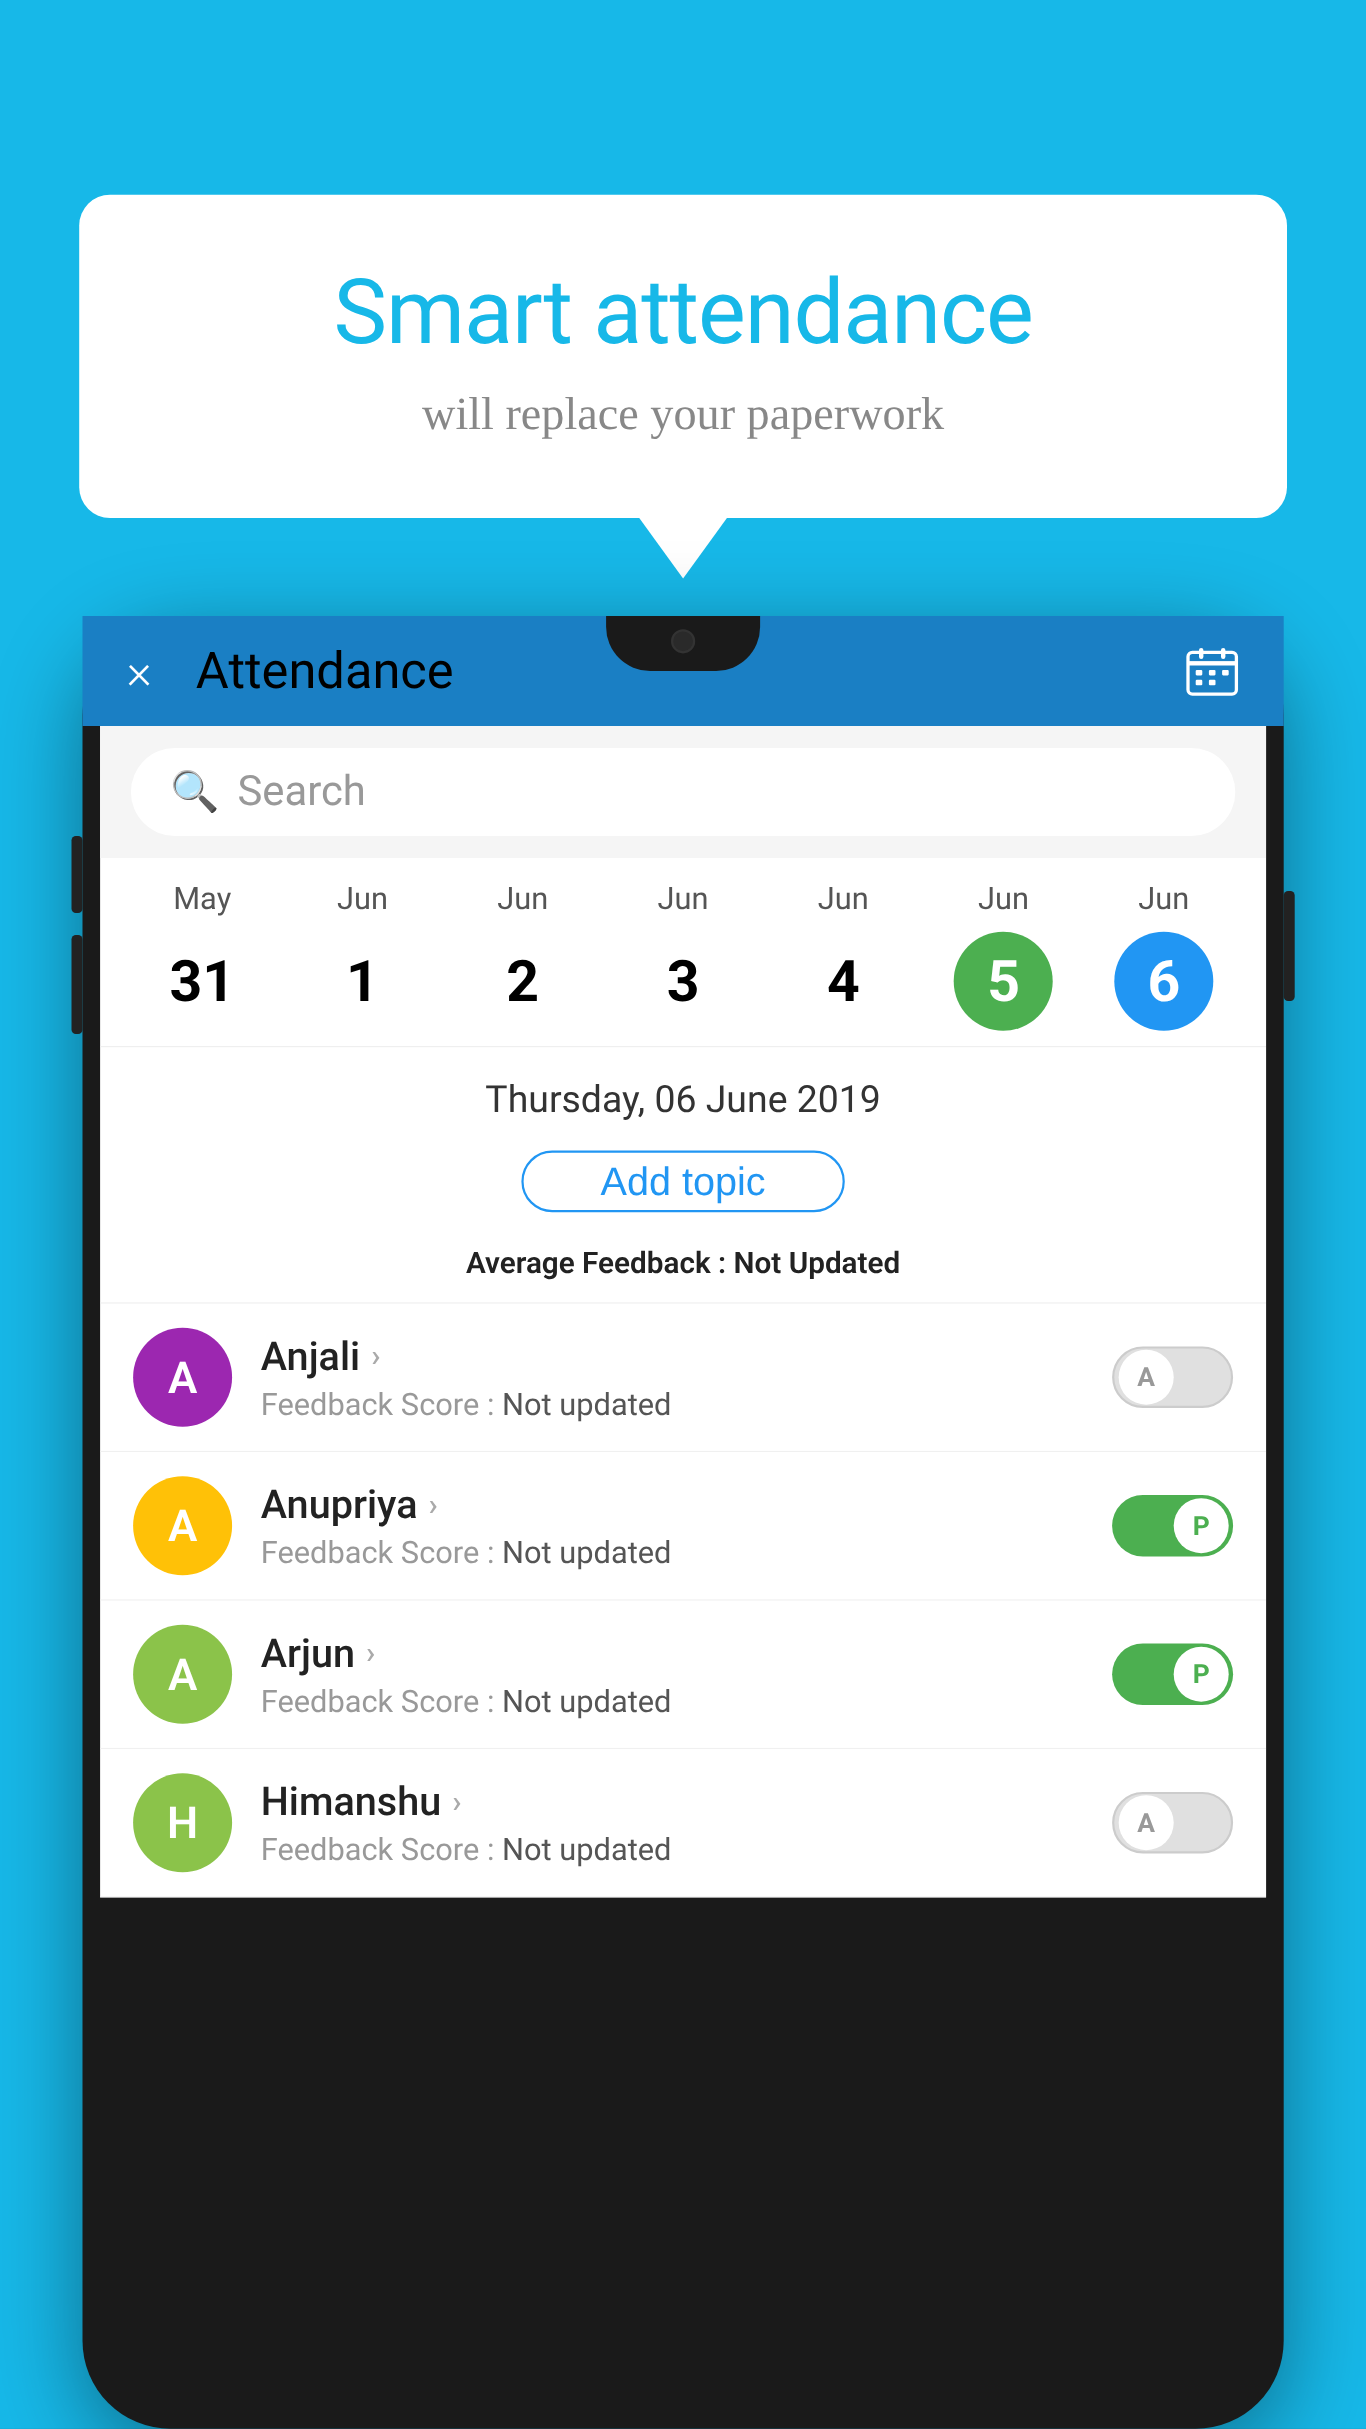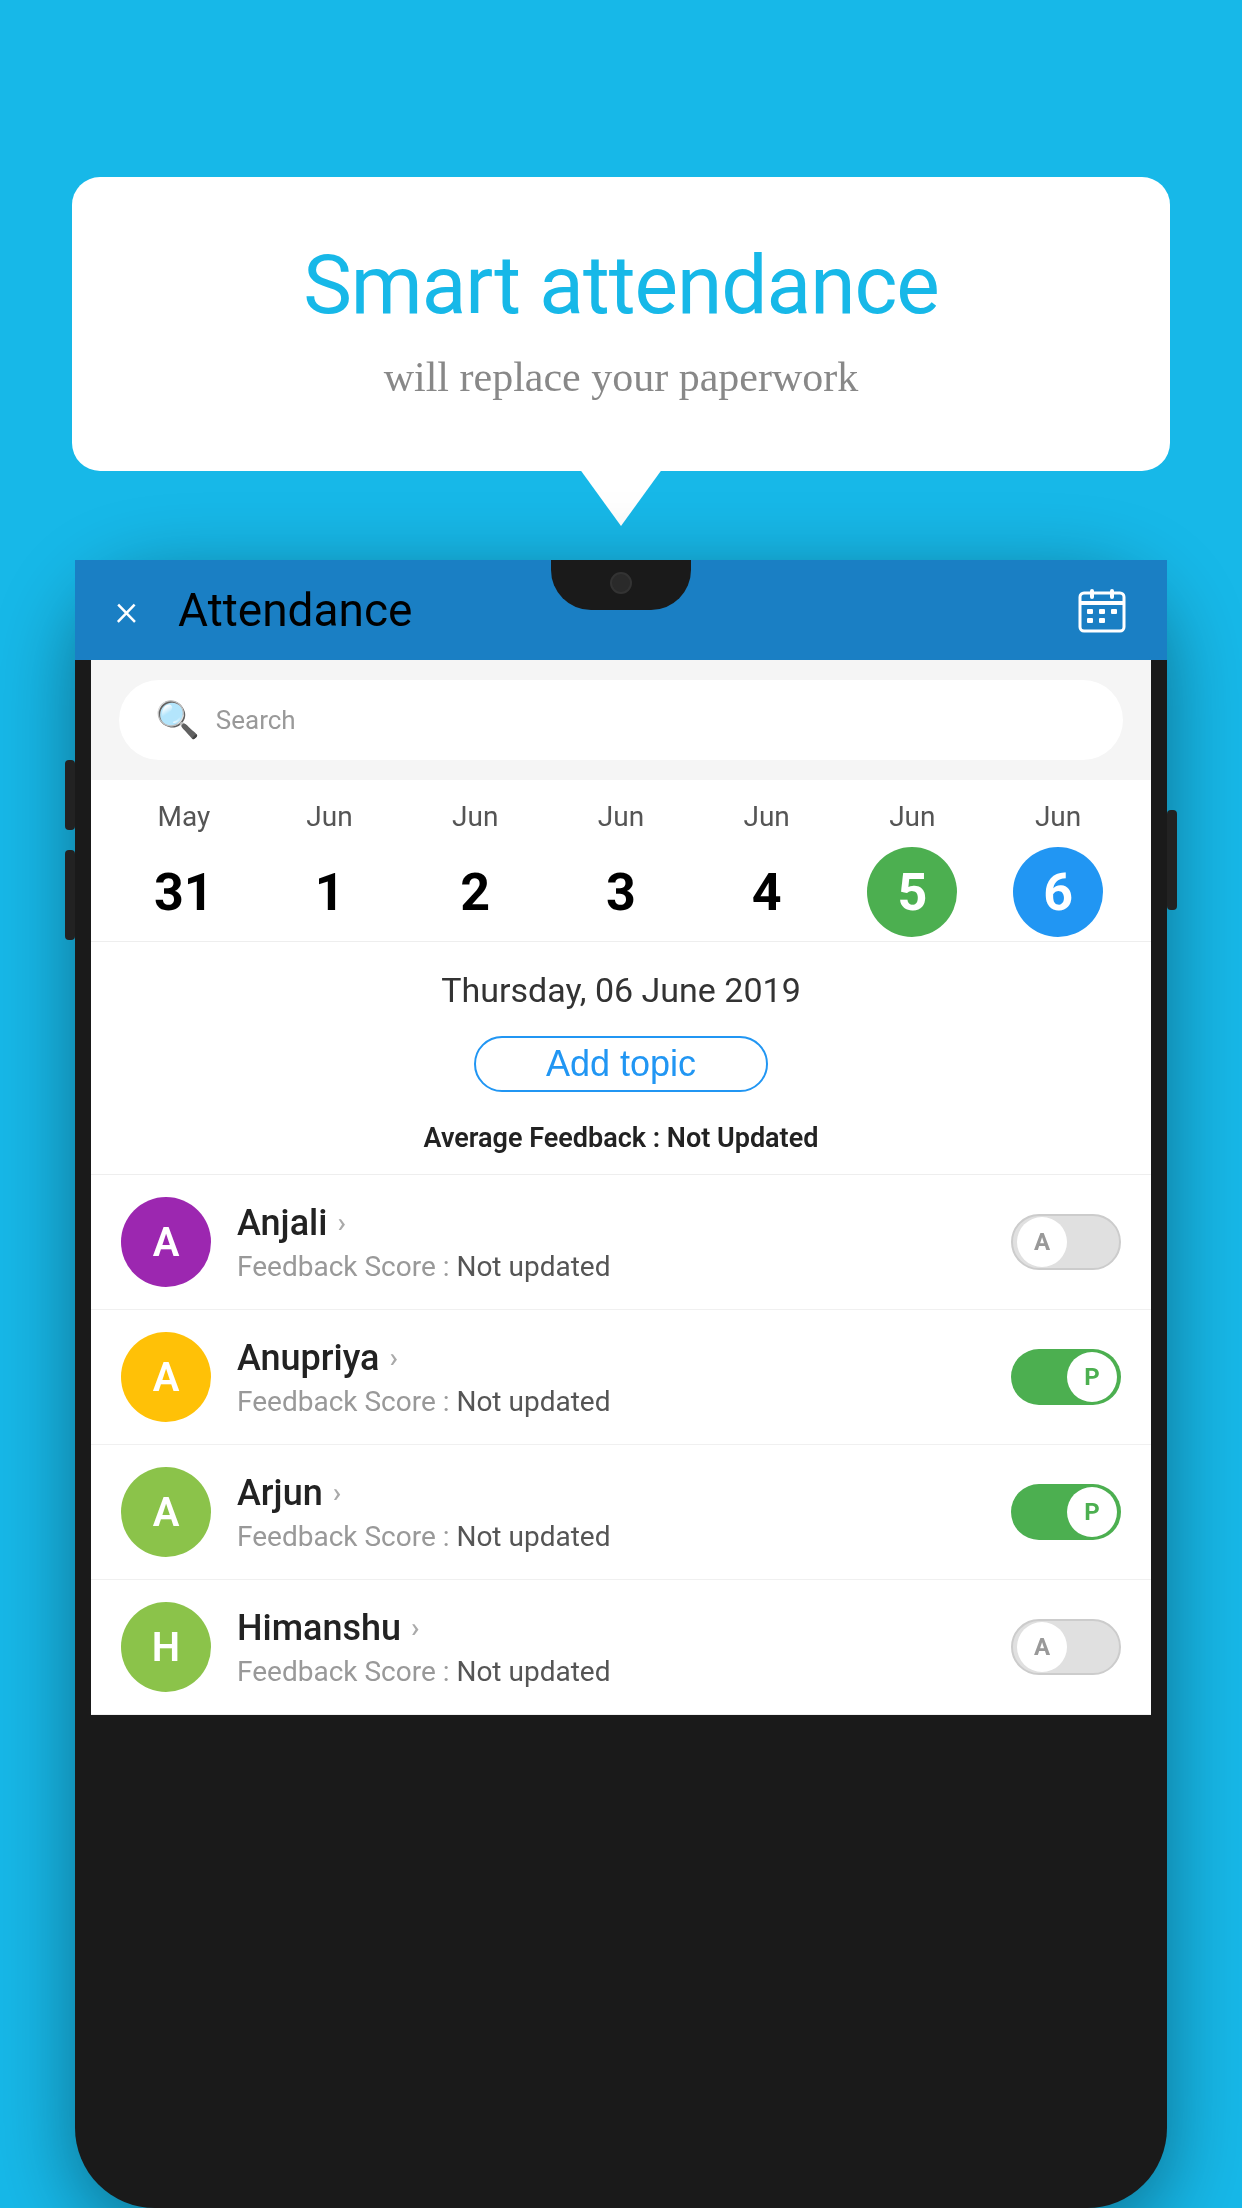--- a/index.html
+++ b/index.html
@@ -164,29 +164,29 @@
       gap: 16px;
     }
 
     .search-icon-wrap {
       color: #888;
       font-size: 36px;
     }
 
     .search-placeholder {
       color: #999;
-      font-size: 26px;
+      font-size: 38px;
       text-align: center;
     }
 
     
     .date-strip {
       display: flex;
       justify-content: space-around;
-      padding: 20px 20px 4px;
+      padding: 20px 20px 14px;
       border-bottom: 1px solid #eee;
     }
 
     .date-item {
       display: flex;
       flex-direction: column;
       align-items: center;
       gap: 14px;
       min-width: 110px;
     }

